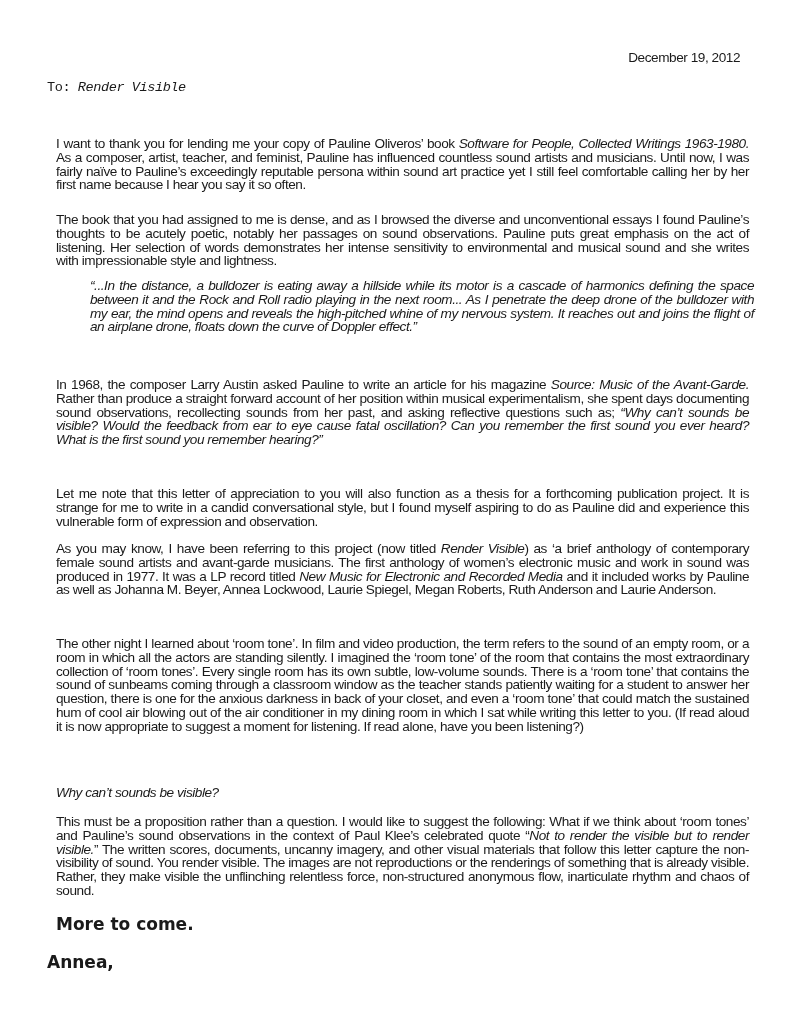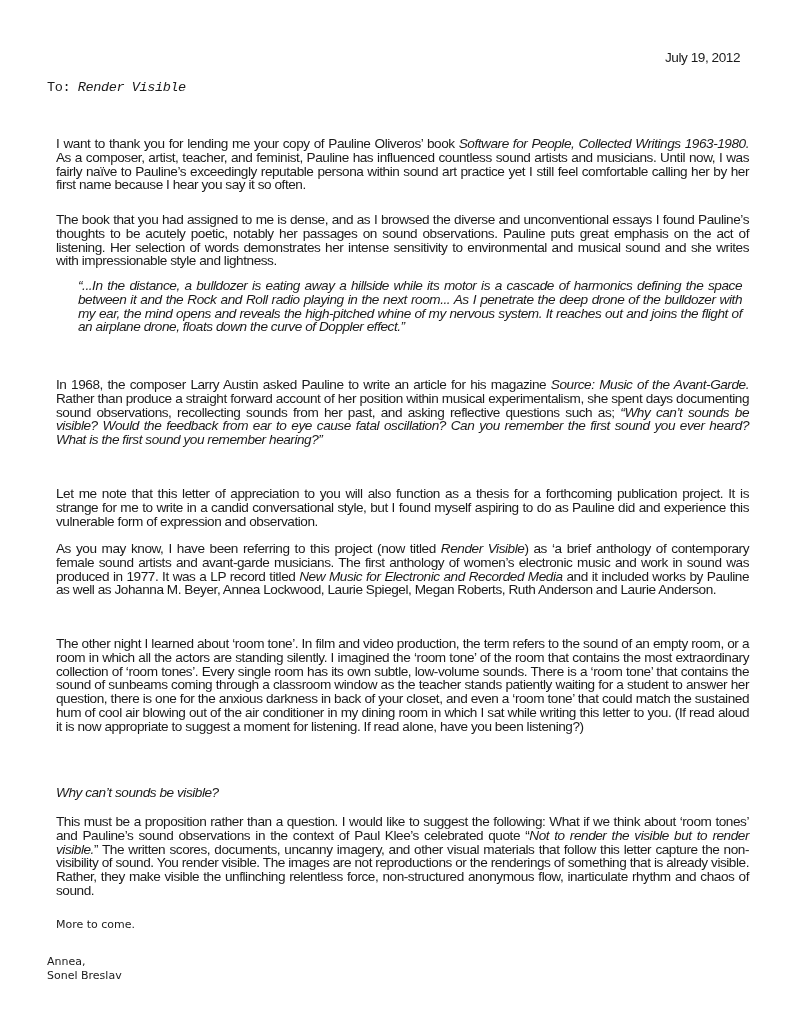--- a/index.html
+++ b/index.html
@@ -10,30 +10,30 @@
     color: #1a1a1a;
     font-size: 13.6px;
     line-height: 13.8px;
     letter-spacing: -0.45px;
     word-spacing: 0px;
   }
   .date { position: absolute; top: 51px; right: 0; text-align: right; white-space: nowrap; }
   .to { position: absolute; top: 81px; left: 0; white-space: nowrap; font-family: Liberation Mono, monospace; }
   p { margin: 9px; text-align: justify; }
   .blk { position: absolute; left: 0; width: 693px; }
-  .quote { left: 22px; width: 664px; }
+  .quote { left: 34px; width: 664px; }
   i { font-style: italic; }
-  .plain { font-family: "DejaVu Sans", sans-serif; letter-spacing: 0; font-size: 11px; }
+  .plain { font-family: "DejaVu Sans", sans-serif; letter-spacing: 0; font-size: 17px; font-weight: bold; }
 </style>
 </head>
 <body>
 
 <div class="page">
 
-  <div class="date">July 19, 2012</div>
+  <div class="date">December 19, 2012</div>
 
   <div class="to"><span>To: </span><i>Render Visible</i></div>
 
   <p class="blk" style="top:128px"><span>I want to thank you for lending me your copy of Pauline Oliveros’ book </span><i>Software for People, Collected Writings 1963-1980.</i><span> As a composer, artist, teacher, and feminist, Pauline has influenced countless sound artists and musicians. Until now, I was fairly naïve to Pauline’s exceedingly reputable persona within sound art practice yet I still feel comfortable calling her by her first name because I hear you say it so often.</span></p>
 
   <p class="blk" style="top:204px">The book that you had assigned to me is dense, and as I browsed the diverse and unconventional essays I found Pauline’s thoughts to be acutely poetic, notably her passages on sound observations. Pauline puts great emphasis on the act of listening. Her selection of words demonstrates her intense sensitivity to environmental and musical sound and she writes with impressionable style and lightness.</p>
 
   <p class="blk quote" style="top:270px"><i>“...In the distance, a bulldozer is eating away a hillside while its motor is a cascade of harmonics defining the space between it and the Rock and Roll radio playing in the next room... As I penetrate the deep drone of the bulldozer with my ear, the mind opens and reveals the high-pitched whine of my nervous system. It reaches out and joins the flight of an airplane drone, floats down the curve of Doppler effect.”</i></p>
 
   <p class="blk" style="top:369px"><span>In 1968, the composer Larry Austin asked Pauline to write an article for his magazine </span><i>Source: Music of the Avant-Garde.</i><span> Rather than produce a straight forward account of her position within musical experimentalism, she spent days documenting sound observations, recollecting sounds from her past, and asking reflective questions such as; </span><i>“Why can’t sounds be visible? Would the feedback from ear to eye cause fatal oscillation? Can you remember the first sound you ever heard? What is the first sound you remember hearing?”</i></p>
@@ -45,16 +45,15 @@
   <p class="blk" style="top:628px">The other night I learned about ‘room tone’. In film and video production, the term refers to the sound of an empty room, or a room in which all the actors are standing silently. I imagined the ‘room tone’ of the room that contains the most extraordinary collection of ‘room tones’. Every single room has its own subtle, low-volume sounds. There is a ‘room tone’ that contains the sound of sunbeams coming through a classroom window as the teacher stands patiently waiting for a student to answer her question, there is one for the anxious darkness in back of your closet, and even a ‘room tone’ that could match the sustained hum of cool air blowing out of the air conditioner in my dining room in which I sat while writing this letter to you. (If read aloud it is now appropriate to suggest a moment for listening. If read alone, have you been listening?)</p>
 
   <p class="blk" style="top:777px"><i>Why can’t sounds be visible?</i></p>
 
   <p class="blk" style="top:806px"><span>This must be a proposition rather than a question. I would like to suggest the following: What if we think about ‘room tones’ and Pauline’s sound observations in the context of Paul Klee’s celebrated quote “</span><i>Not to render the visible but to render visible.</i><span>” The written scores, documents, uncanny imagery, and other visual materials that follow this letter capture the non-visibility of sound. You render visible. The images are not reproductions or the renderings of something that is already visible. Rather, they make visible the unflinching relentless force, non-structured anonymous flow, inarticulate rhythm and chaos of sound.</span></p>
 
   <p class="blk plain" style="top:909px">More to come.</p>
 
   <div class="blk plain" style="top:955px; line-height:14px;">
     <div>Annea,</div>
-    <div>Sonel Breslav</div>
   </div>
 
 </div>
 
 </body></html>

